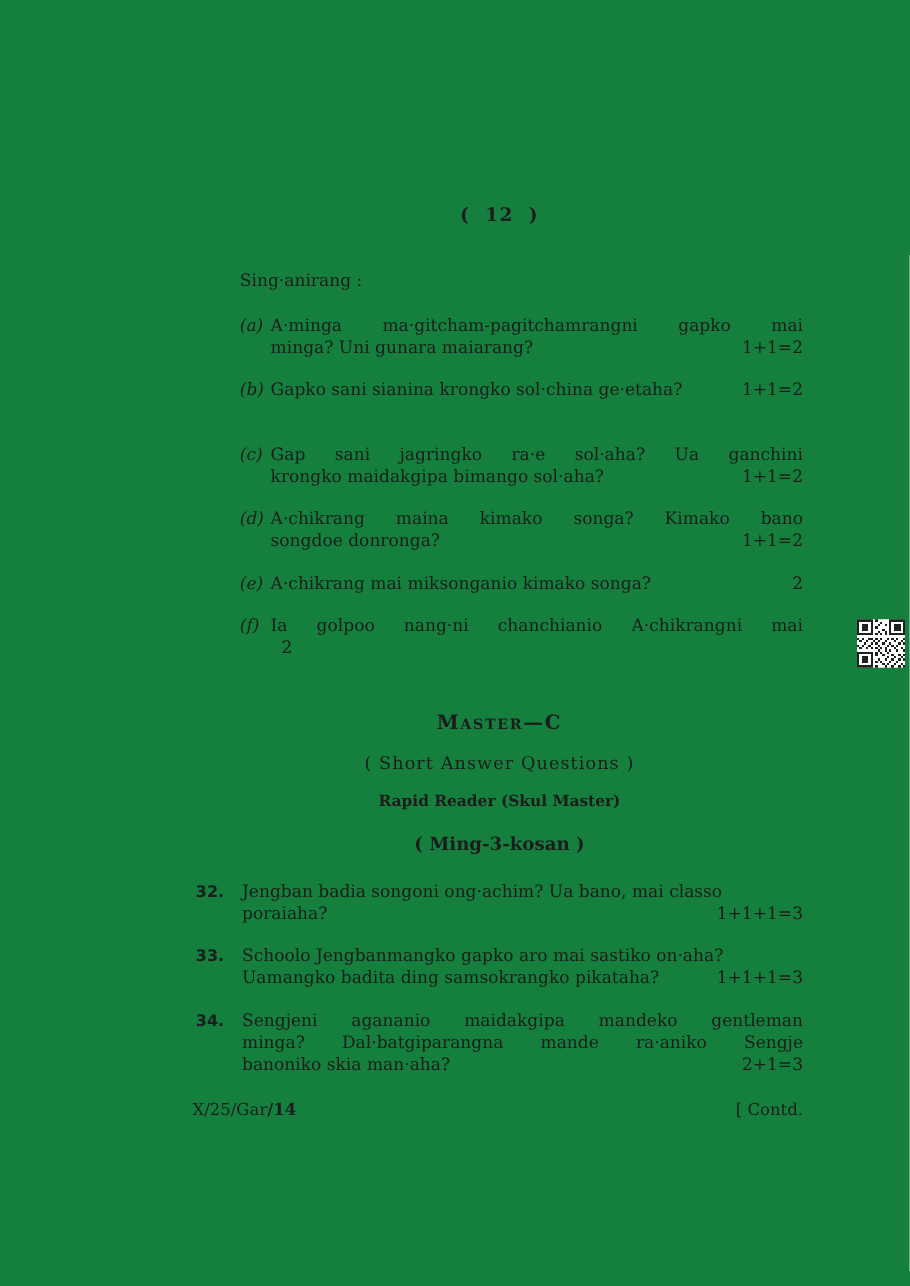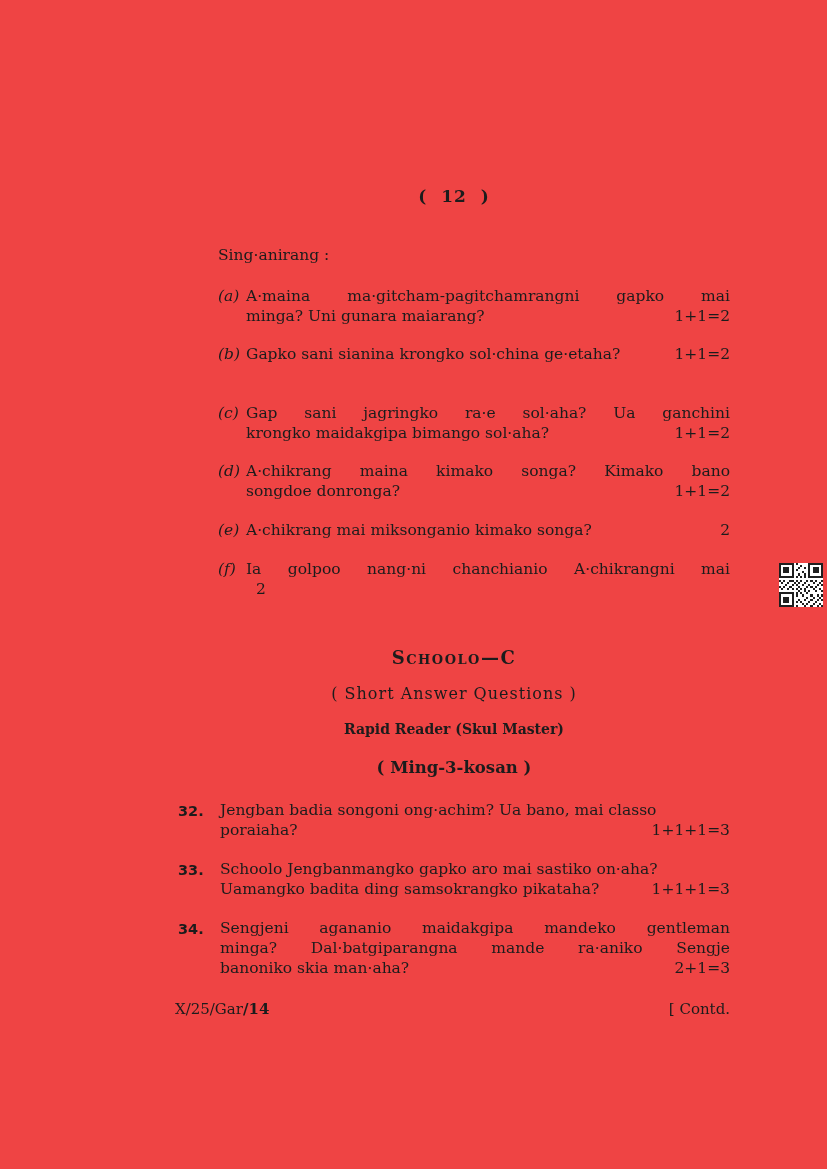--- a/index.html
+++ b/index.html
@@ -1,21 +1,21 @@
 <!DOCTYPE html>
 <html><head>
 <meta charset="utf-8">
 <style>
   html, body { margin: 0; padding: 0; background: #e8e8e8; }
   .page {
     position: relative;
     width: 827px;
     height: 1169px;
     margin: 0 auto;
-    background: #ef4444;
+    background: #15803d;
     font-family: "DejaVu Serif", "Liberation Serif", serif;
     color: #1c1c1c;
     overflow: hidden;
   }
   .abs { position: absolute; }
 
   .pageno {
     top: 186px; left: 178px; width: 552px;
     text-align: center;
     font-weight: bold;
@@ -91,21 +91,21 @@
 
 <div class="page">
 
   <div class="abs pageno">( 12 )</div>
 
   <div class="abs intro">Sing·anirang :</div>
 
   <div class="abs subq" style="top:286px">
     <span class="lbl">(a)</span>
     <div class="qbody">
-      <div class="line stretch">A·maina ma·gitcham-pagitchamrangni gapko mai</div>
+      <div class="line stretch">A·minga ma·gitcham-pagitchamrangni gapko mai</div>
       <div class="line last">
         <span class="txt">minga? Uni gunara maiarang?</span>
         <span class="marks">1+1=2</span>
       </div>
     </div>
   </div>
 
   <div class="abs subq" style="top:344px">
     <span class="lbl">(b)</span>
     <div class="qbody">
@@ -167,21 +167,21 @@
       <rect x="1" y="1" width="5" height="5" fill="#ffffff"></rect>
         <rect x="15" y="1" width="5" height="5" fill="#ffffff"></rect>
         <rect x="1" y="15" width="5" height="5" fill="#ffffff"></rect>
       <rect x="2" y="2" width="3" height="3"></rect>
         <rect x="16" y="2" width="3" height="3"></rect>
         <rect x="2" y="16" width="3" height="3"></rect>
       <path d="M8 0h1v1H8zM10 1h1v1h-1zM9 2h1v1H9zM12 2h1v1h-1zM8 3h1v1H8zM11 4h1v1h-1zM9 5h1v1H9zM12 5h1v1h-1zM8 6h1v1H8zM10 6h1v1h-1zM12 6h1v1h-1zM6 8h1v1H6zM6 10h1v1H6zM6 12h1v1H6zM0 8h1v1H0zM2 8h1v1H2zM5 8h1v1H5zM8 8h1v1H8zM10 8h1v1h-1zM13 8h1v1h-1zM15 8h1v1h-1zM17 8h1v1h-1zM20 8h1v1h-1zM1 9h1v1H1zM4 9h1v1H4zM7 9h1v1H7zM9 9h1v1H9zM12 9h1v1h-1zM16 9h1v1h-1zM19 9h1v1h-1zM3 10h1v1H3zM8 10h1v1H8zM11 10h1v1h-1zM14 10h1v1h-1zM18 10h1v1h-1zM20 10h1v1h-1zM0 11h1v1H0zM2 11h1v1H2zM5 11h1v1H5zM9 11h1v1H9zM13 11h1v1h-1zM15 11h1v1h-1zM17 11h1v1h-1zM1 12h1v1H1zM4 12h1v1H4zM8 12h1v1H8zM10 12h1v1h-1zM12 12h1v1h-1zM16 12h1v1h-1zM19 12h1v1h-1zM9 13h1v1H9zM12 13h1v1h-1zM14 13h1v1h-1zM17 13h1v1h-1zM20 13h1v1h-1zM8 14h1v1H8zM10 14h1v1h-1zM13 14h1v1h-1zM8 15h1v1H8zM11 15h1v1h-1zM15 15h1v1h-1zM18 15h1v1h-1zM20 15h1v1h-1zM13 16h1v1h-1zM16 16h1v1h-1zM19 16h1v1h-1zM9 17h1v1H9zM12 17h1v1h-1zM15 17h1v1h-1zM18 17h1v1h-1zM20 17h1v1h-1zM8 18h1v1H8zM10 18h1v1h-1zM14 18h1v1h-1zM17 18h1v1h-1zM11 19h1v1h-1zM13 19h1v1h-1zM16 19h1v1h-1zM19 19h1v1h-1zM8 20h1v1H8zM12 20h1v1h-1zM15 20h1v1h-1zM18 20h1v1h-1zM20 20h1v1h-1z"></path>
     </g>
   </svg>
 
-  <div class="abs center-col sec-title" style="top:647px">Schoolo—C</div>
+  <div class="abs center-col sec-title" style="top:647px">Master—C</div>
   <div class="abs center-col sec-sub" style="top:684px">( Short Answer Questions )</div>
   <div class="abs center-col sec-book" style="top:721px">Rapid Reader (Skul Master)</div>
   <div class="abs center-col sec-chapter" style="top:758px">( Ming-3-kosan )</div>
 
   <div class="abs mainq" style="top:800px">
     <span class="num">32.</span>
     <div class="qbody">
       <div class="line">Jengban badia songoni ong·achim? Ua bano, mai classo</div>
       <div class="line last">
         <span class="txt">poraiaha?</span>

